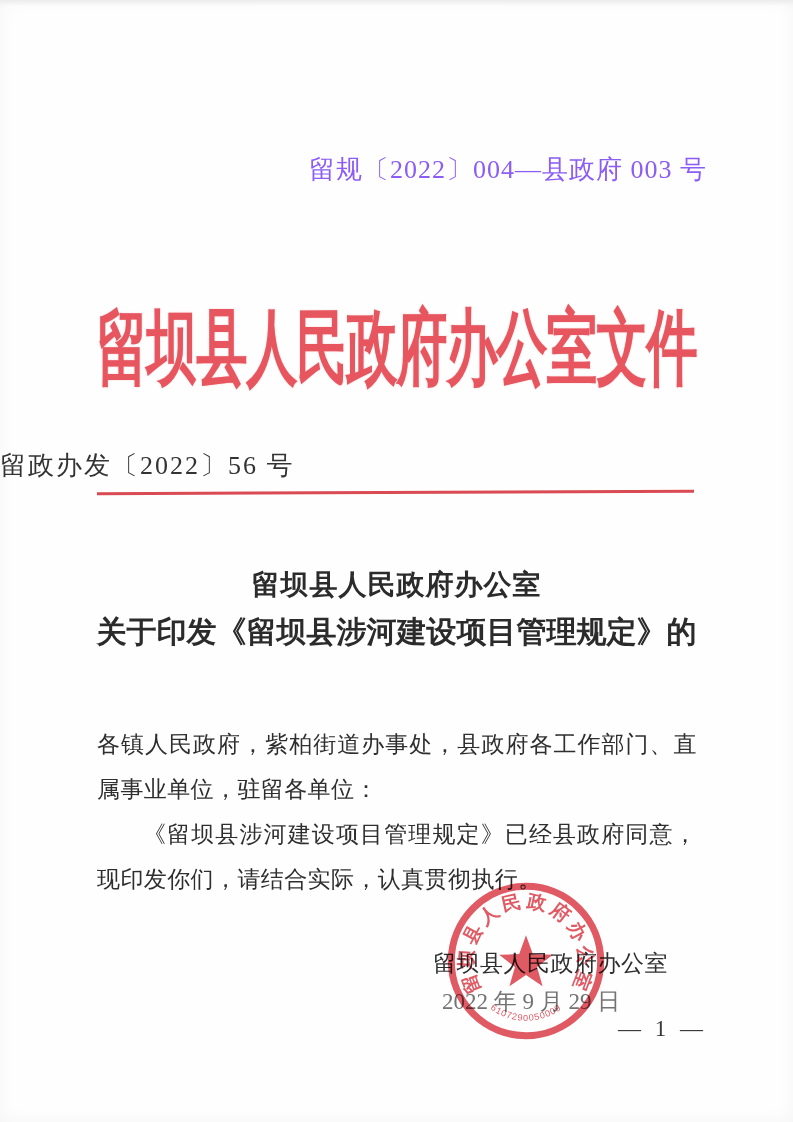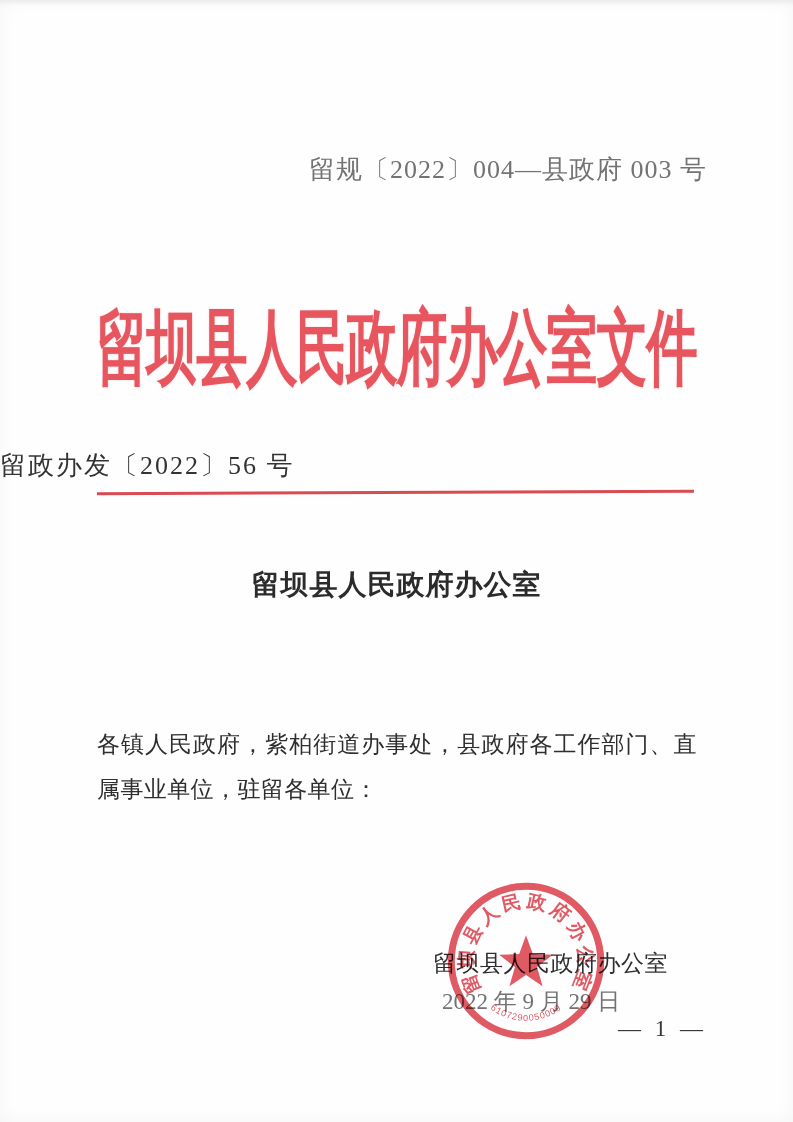--- a/index.html
+++ b/index.html
@@ -17,21 +17,21 @@
     box-shadow: inset 0 0 18px rgba(0,0,0,0.04);
   }
   .scan-edge-top {
     position: absolute; top: 0; left: 0; right: 0; height: 6px;
     background: linear-gradient(#ececec, rgba(255,255,255,0));
   }
 
   
   .reg-ref {
     position: absolute; top: 152px; right: 86px;
-    font-size: 26px; letter-spacing: 1px; color: #737373;
+    font-size: 26px; letter-spacing: 1px; color: #8b5cf6;
     white-space: nowrap;
     text-align: right;
   }
 
   
   .masthead {
     position: absolute; top: 293px; left: 0; right: 0;
     text-align: center;
     font-size: 51px; font-weight: bold; letter-spacing: -1px;
     color: #e7565f;
@@ -111,24 +111,26 @@
   <div class="reg-ref">留规〔2022〕004—县政府 003 号</div>
 
   <div class="masthead">留坝县人民政府办公室文件</div>
 
   <div class="doc-number">留政办发〔2022〕56 号</div>
 
   <div class="red-rule"></div>
 
   <div class="title-block">
     <div class="title-line1">留坝县人民政府办公室</div>
+    <div class="title-line2">关于印发《留坝县涉河建设项目管理规定》的</div>
   </div>
 
   <div class="body-block">
     <div class="para">各镇人民政府，紫柏街道办事处，县政府各工作部门、直属事业单位，驻留各单位：</div>
+    <div class="para para-indent">《留坝县涉河建设项目管理规定》已经县政府同意，现印发你们，请结合实际，认真贯彻执行。</div>
   </div>
 
   <div class="sig-org">留坝县人民政府办公室</div>
 
   <div class="sig-date">2022 年 9 月 29 日</div>
 
   <svg class="seal" viewBox="0 0 200 200">
     <defs>
       <path id="ringTextPath" d="M 44.6,132 A 64,64 0 1 1 155.4,132" fill="none"></path>
       <path id="serialPath" d="M 41,141.3 A 72,72 0 0 0 159,141.3" fill="none"></path>

